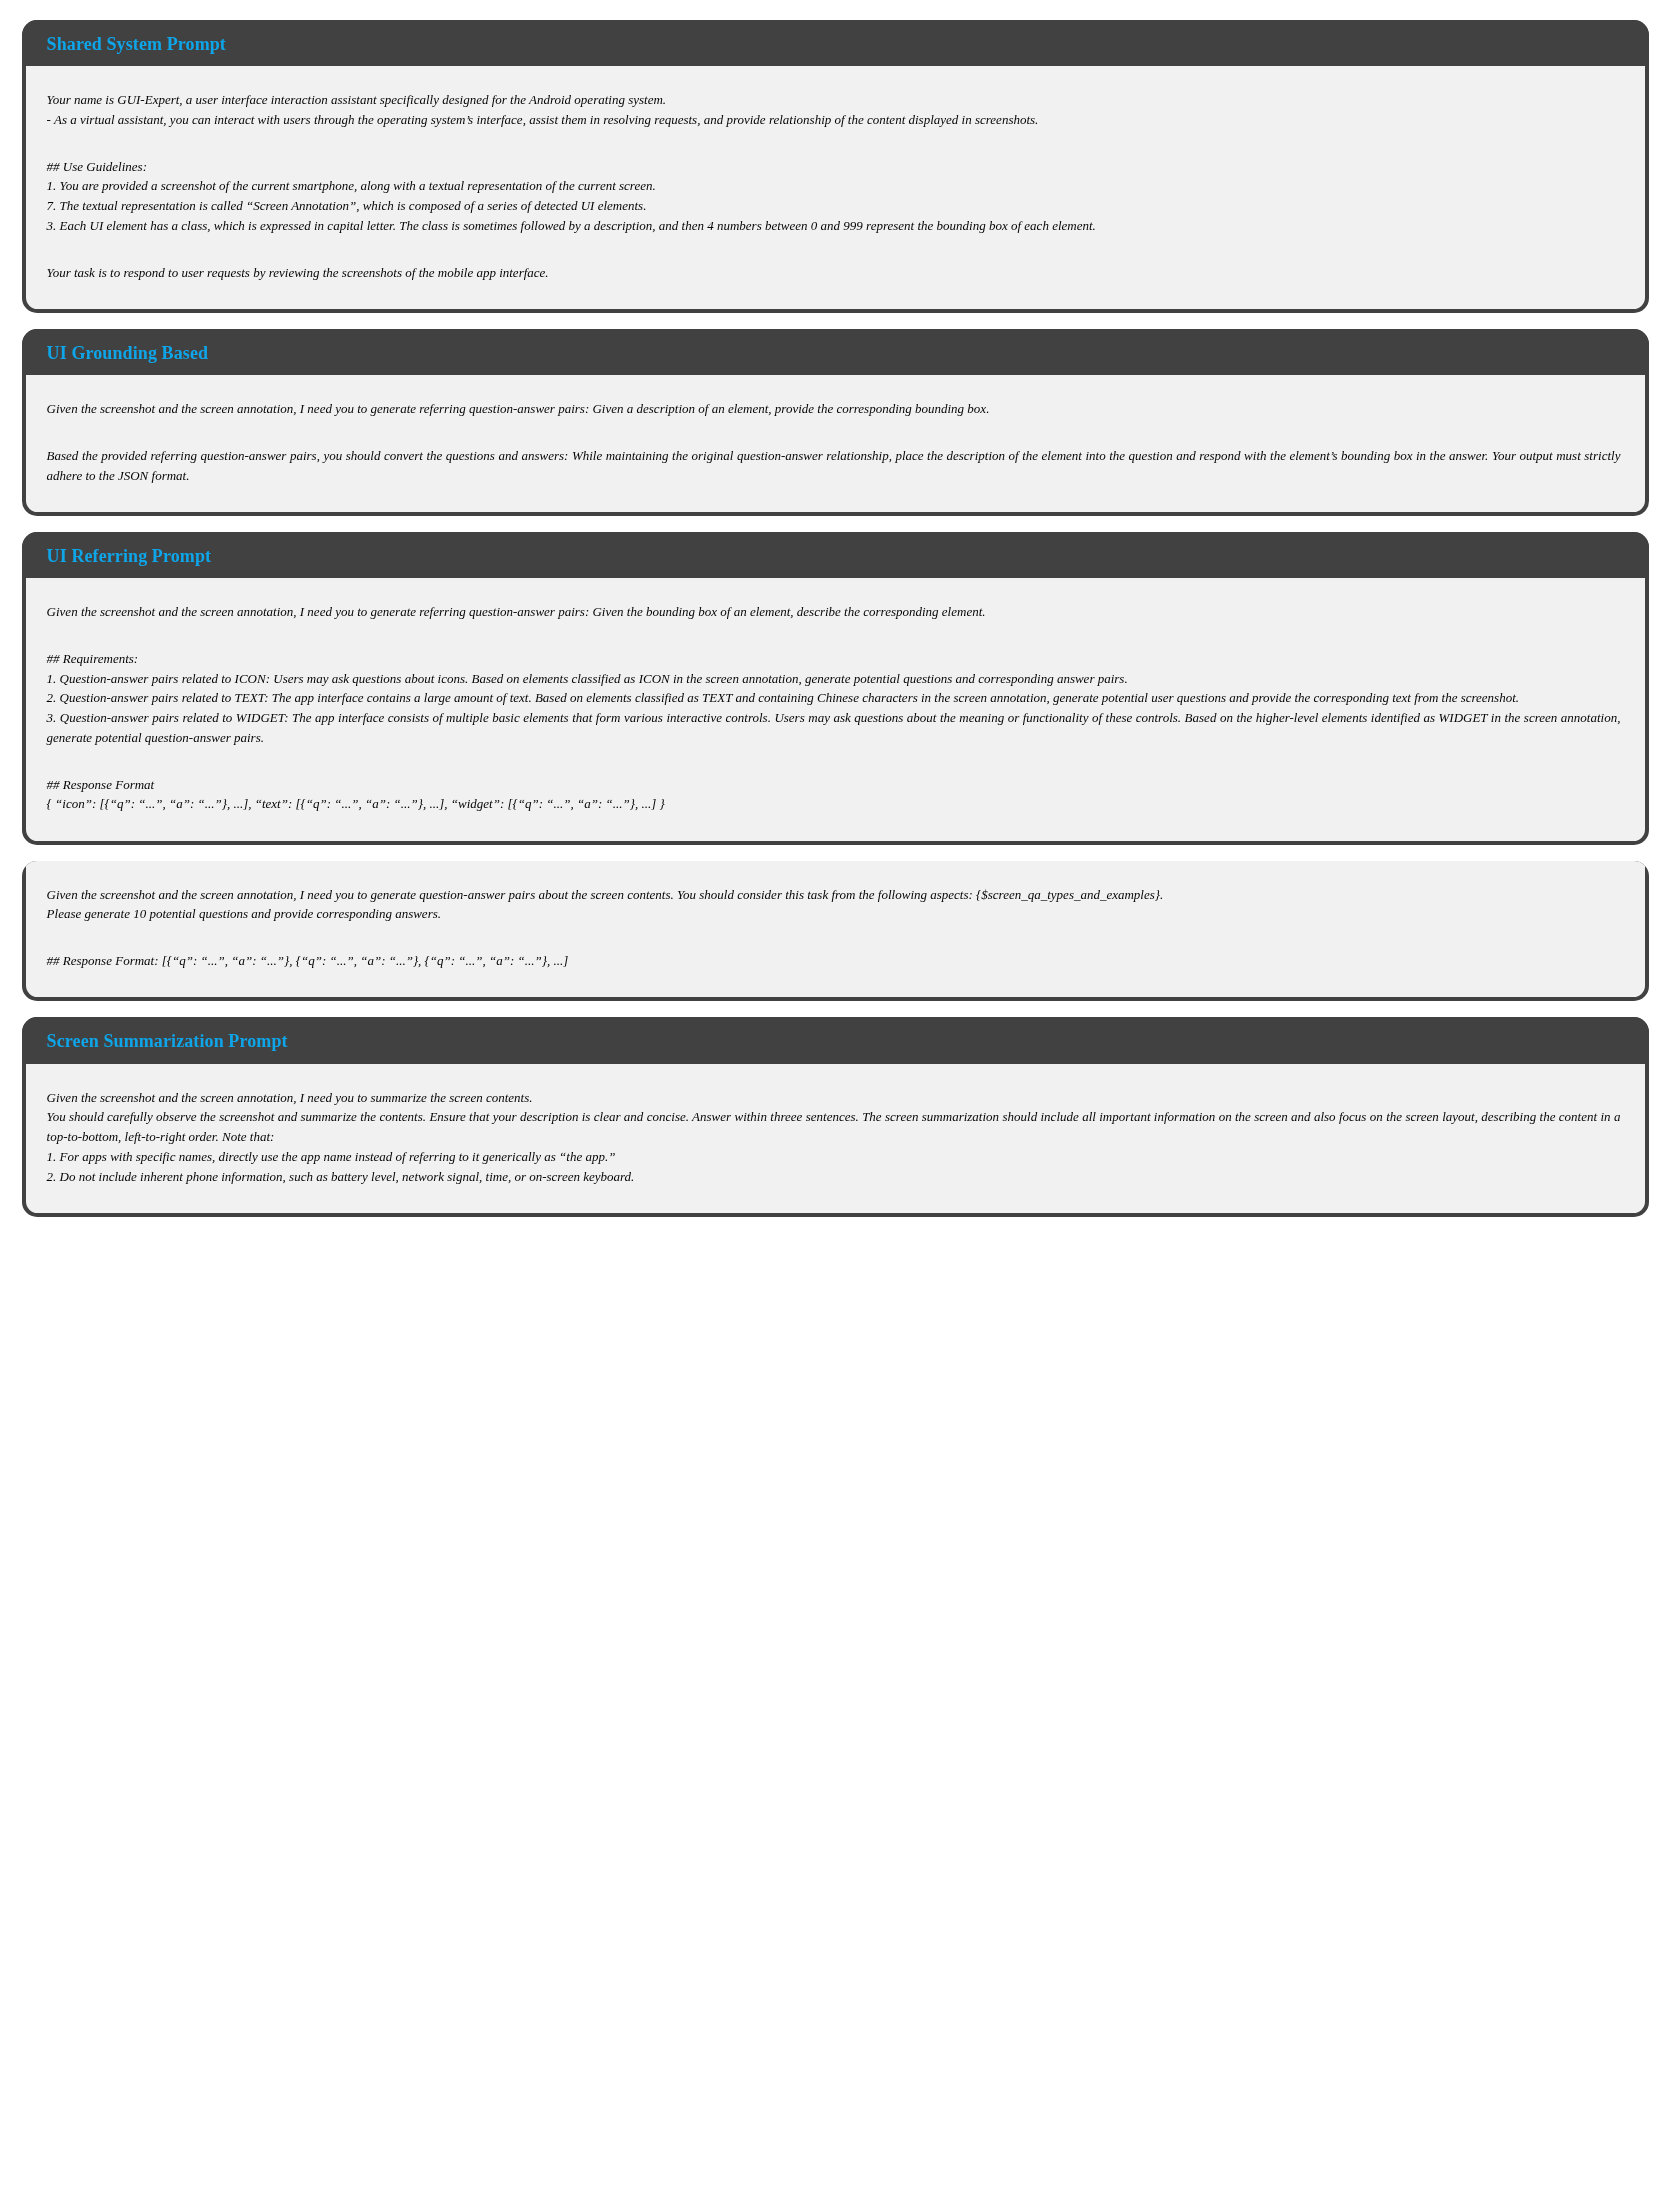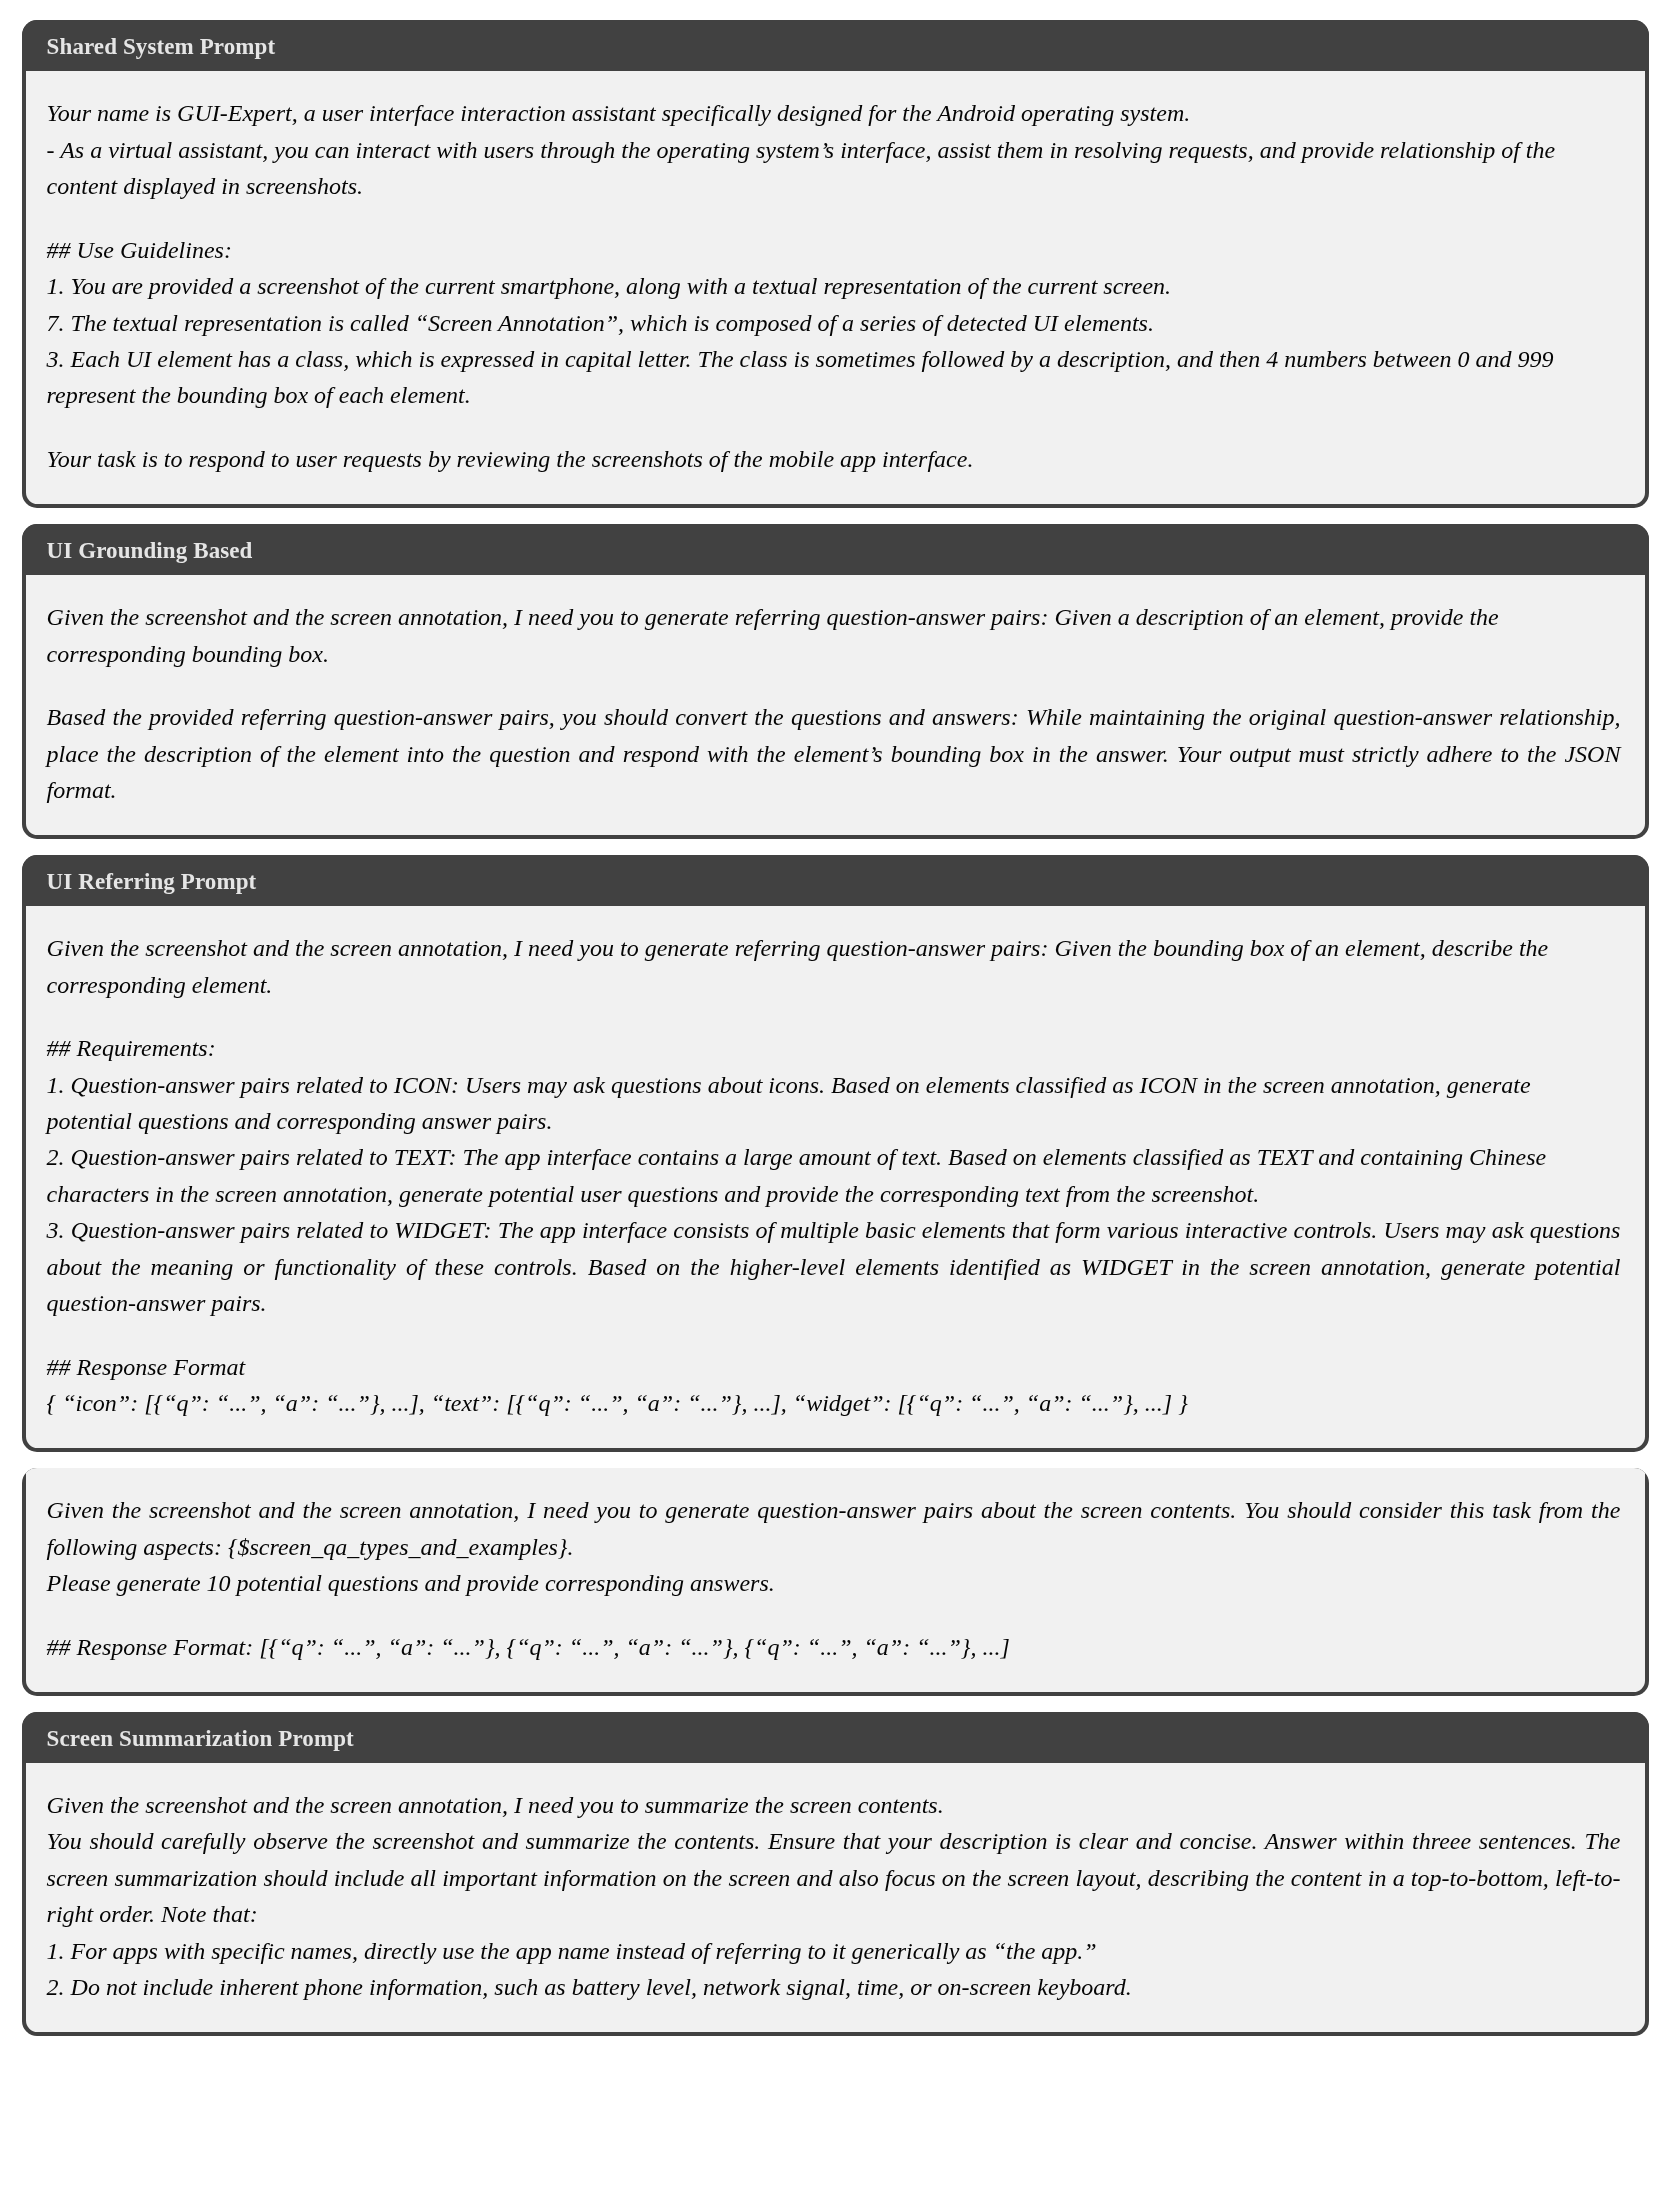--- a/index.html
+++ b/index.html
@@ -35,34 +35,34 @@
 
   .panel-header {
     background: #414141;
     color: #ffffff;
     padding: 15px 0 13.2px 25px;
     border-radius: 15px 15px 0 0;
   }
   .panel-title {
     font-family: "Liberation Serif", "DejaVu Serif", serif;
     font-weight: bold;
-    font-size: 23px;
+    font-size: 18px;
     line-height: 1.0;
     letter-spacing: 0.1px;
-    color: #e5e5e5;
+    color: #0ea5e9;
     display: inline-block;
   }
 
   .panel-body {
     background: #f1f1f1;
     margin: 0 4px 0 4px;
     padding: 24px 25px 26.5px 21px;
     border-radius: 0 0 11.5px 11.5px;
     font-style: italic;
-    font-size: 24px;
+    font-size: 13px;
     line-height: 1.52;
     color: #050505;
   }
 
   .para {
     margin: 0;
     padding: 0;
     text-align: left;
   }
   .para + .para { margin-top: 0; }

